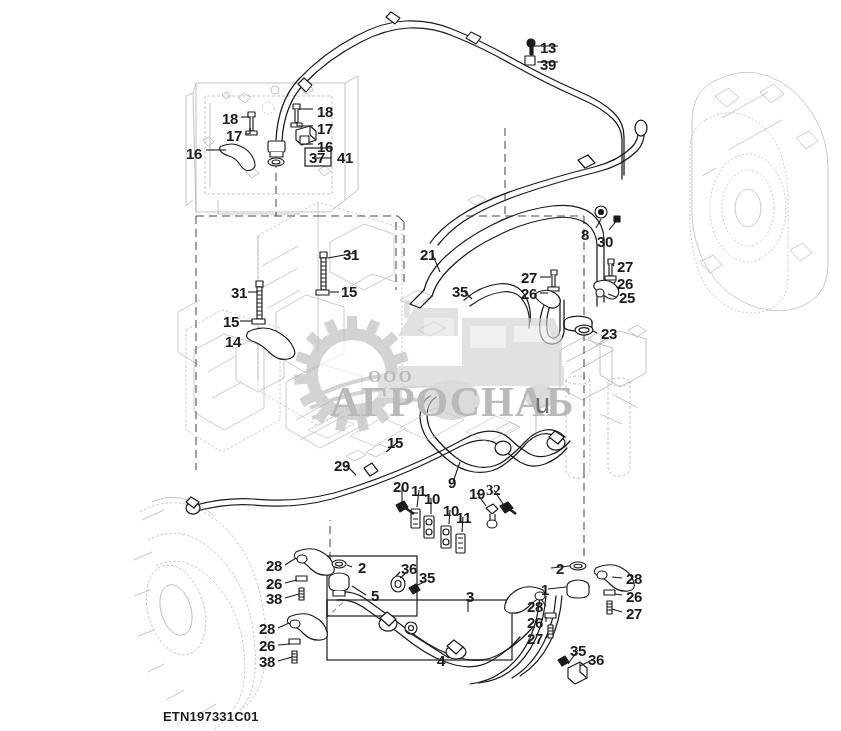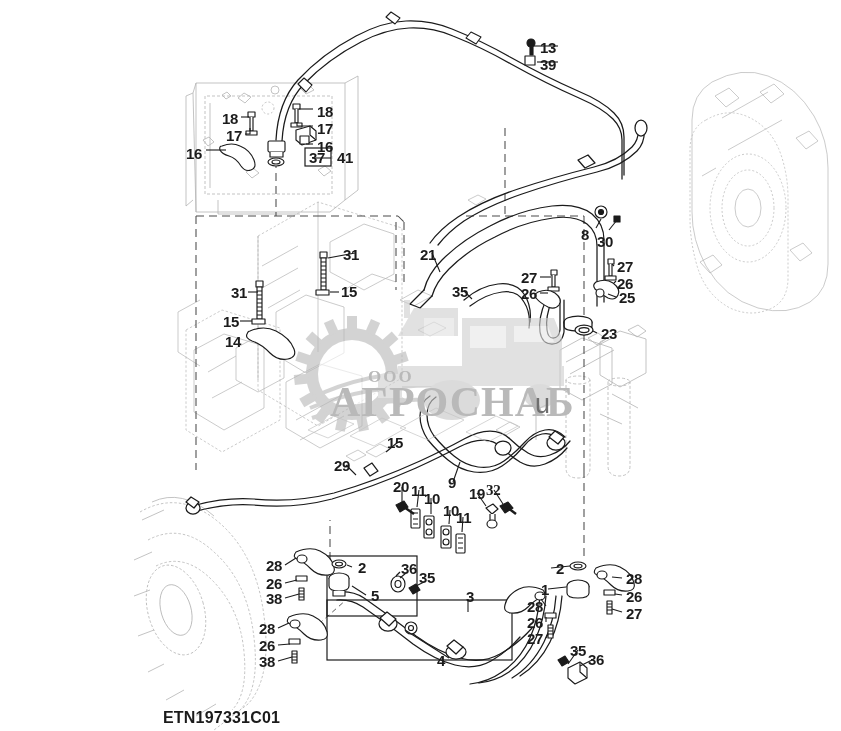--- a/index.html
+++ b/index.html
@@ -34,21 +34,21 @@
     line-height: 1;
     white-space: nowrap;
     user-select: none;
   }
   .doc-code {
     position: absolute;
     left: 163px;
     top: 709px;
     font-family: "Liberation Sans", sans-serif;
     font-weight: bold;
-    font-size: 16px;
+    font-size: 13px;
     color: #1b1b1b;
     letter-spacing: 0.2px;
     white-space: nowrap;
   }
   .wm-u {
     position: absolute;
     left: 535px;
     top: 391px;
     font-family: "Liberation Sans", sans-serif;
     font-size: 27px;

